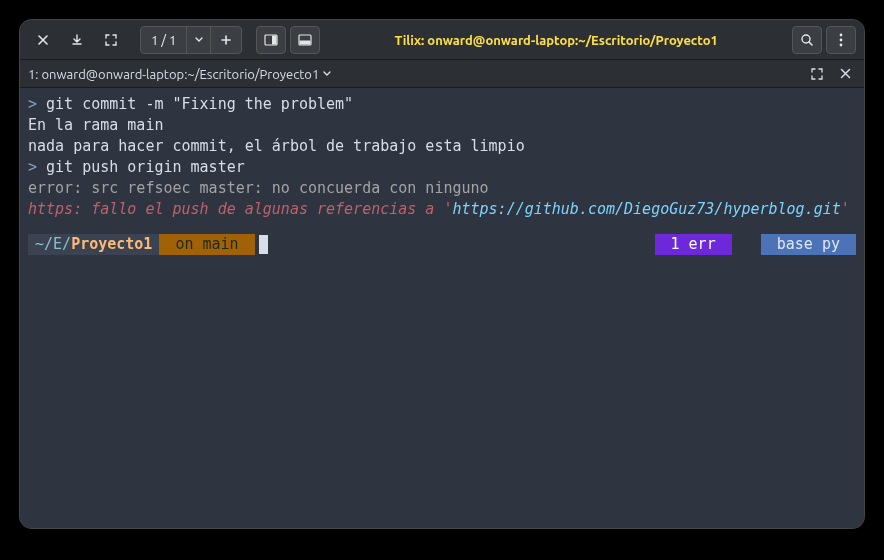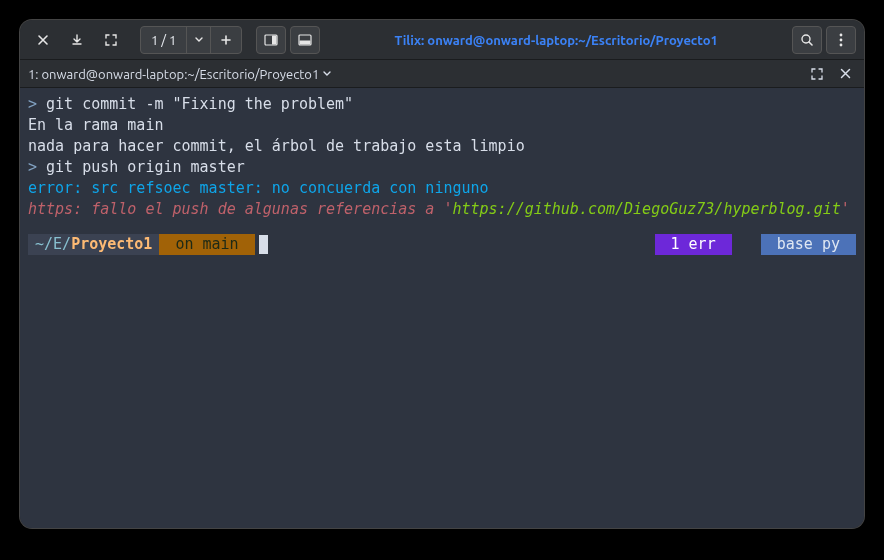--- a/index.html
+++ b/index.html
@@ -75,21 +75,21 @@
     width: 30px;
     height: 100%;
     display: flex;
     align-items: center;
     justify-content: center;
   }
   .title-text {
     flex: 1;
     text-align: center;
     font-weight: bold;
-    color: #3b82f6;
+    color: #fde047;
     white-space: nowrap;
     overflow: hidden;
     text-overflow: ellipsis;
     padding: 0 8px;
   }
   .tabbar {
     height: 28px;
     background: #2c2f33;
     display: flex;
     align-items: center;
@@ -122,23 +122,23 @@
     min-height: 440px;
     font-family: "DejaVu Sans Mono", "Liberation Mono", monospace;
     font-size: 15px;
     line-height: 21px;
     color: #d8dee9;
     white-space: pre-wrap;
     word-break: break-all;
   }
   .prompt-caret { color: #81a1c1; }
   .cmd { color: #d8dee9; }
-  .err-red { color: #0ea5e9; }
+  .err-red { color: #a3a3a3; }
   .err-red-bold { color: #bf616a; font-style: italic; }
-  .url { color: #84cc16; font-style: italic; }
+  .url { color: #7dd3fc; font-style: italic; }
   .statusline {
     margin-top: 14px;
     display: flex;
     align-items: center;
     font-size: 15px;
     line-height: 21px;
   }
   .seg {
     padding: 0 7px;
     height: 21px;

